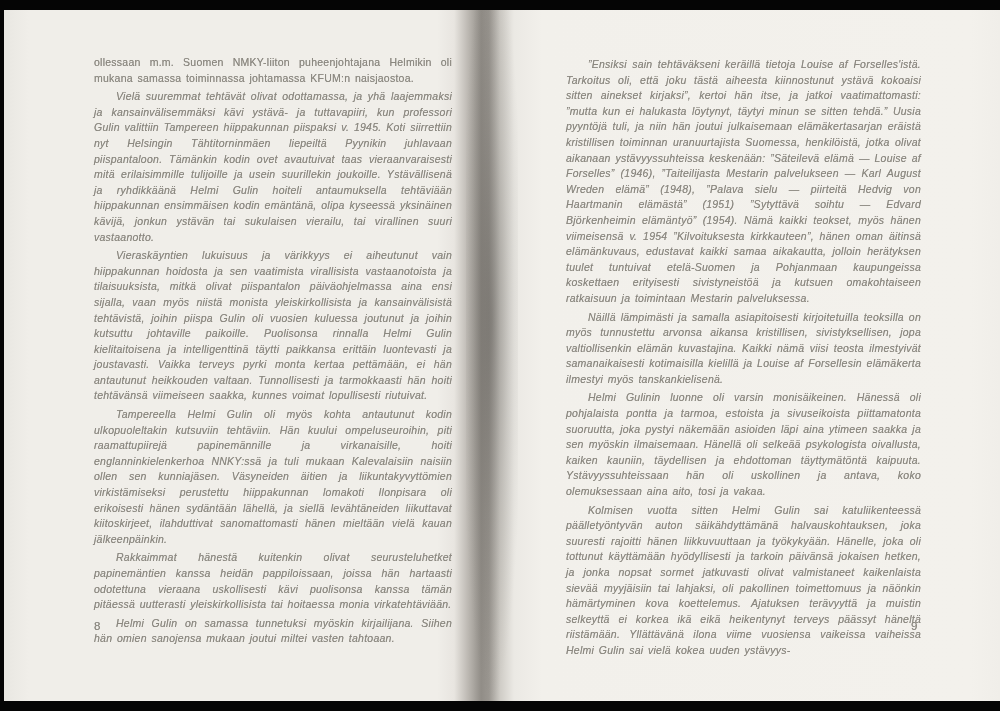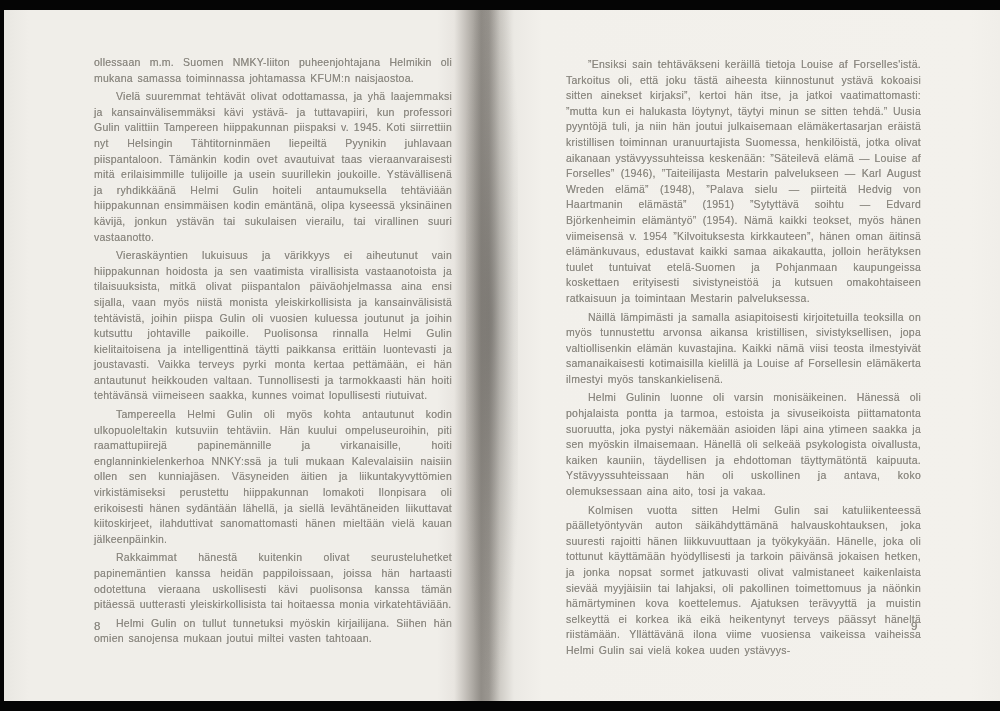--- a/index.html
+++ b/index.html
@@ -67,20 +67,21 @@
   .text-block.right {
     left: 562px;
     top: 47px;
     width: 355px;
   }
   .para {
     margin: 0 0 3px 0;
   }
   .para.indent {
     text-indent: 22px;
+    font-style: italic;
   }
   .page-num {
     position: absolute;
     font-size: 11.5px;
     color: var(--ink, #8b8880);
     letter-spacing: 0.5px;
     text-shadow: 0 0 0.5px rgba(139,136,128,0.75);
   }
   .page-num.left {
     left: 90px;
@@ -99,21 +100,21 @@
 <div class="scan">
   <div class="spread">
     <div class="spine"></div>
 
     <div class="text-block left">
         <p class="para">ollessaan m.m. Suomen NMKY-liiton puheenjohtajana Helmikin oli mukana samassa toiminnassa johtamassa KFUM:n naisjaostoa.</p>
         <p class="para indent">Vielä suuremmat tehtävät olivat odottamassa, ja yhä laajemmaksi ja kansainvälisemmäksi kävi ystävä- ja tuttavapiiri, kun professori Gulin valittiin Tampereen hiippakunnan piispaksi v. 1945.  Koti siirrettiin nyt Helsingin Tähtitorninmäen liepeiltä Pyynikin juhlavaan piispantaloon. Tämänkin kodin ovet avautuivat taas vieraanvaraisesti mitä erilaisimmille tulijoille ja usein suurillekin joukoille. Ystävällisenä ja ryhdikkäänä Helmi Gulin hoiteli antaumuksella tehtäviään hiippakunnan ensimmäisen kodin emäntänä, olipa kyseessä yksinäinen kävijä, jonkun ystävän tai sukulaisen vierailu, tai virallinen suuri vastaanotto.</p>
         <p class="para indent">Vieraskäyntien lukuisuus ja värikkyys ei aiheutunut vain hiippakunnan hoidosta ja sen vaatimista virallisista vastaanotoista ja tilaisuuksista, mitkä olivat piispantalon päiväohjelmassa aina ensi sijalla, vaan myös niistä monista yleiskirkollisista ja kansainvälisistä tehtävistä, joihin piispa Gulin oli vuosien kuluessa joutunut ja joihin kutsuttu johtaville paikoille. Puolisonsa rinnalla Helmi Gulin kielitaitoisena ja intelligenttinä täytti paikkansa erittäin luontevasti ja joustavasti.  Vaikka terveys pyrki monta kertaa pettämään, ei hän antautunut heikkouden valtaan.  Tunnollisesti ja tarmokkaasti hän hoiti tehtävänsä viimeiseen saakka, kunnes voimat lopullisesti riutuivat.</p>
         <p class="para indent">Tampereella Helmi Gulin oli myös kohta antautunut kodin ulkopuoleltakin kutsuviin tehtäviin.  Hän kuului ompeluseuroihin, piti raamattupiirejä papinemännille ja virkanaisille, hoiti englanninkielenkerhoa NNKY:ssä ja tuli mukaan Kalevalaisiin naisiin ollen sen kunniajäsen. Väsyneiden äitien ja liikuntakyvyttömien virkistämiseksi perustettu hiippakunnan lomakoti Ilonpisara oli erikoisesti hänen sydäntään lähellä, ja siellä levähtäneiden liikuttavat kiitoskirjeet, ilahduttivat sanomattomasti hänen mieltään vielä kauan jälkeenpäinkin.</p>
         <p class="para indent">Rakkaimmat hänestä kuitenkin olivat seurusteluhetket papinemäntien kanssa heidän pappiloissaan, joissa hän hartaasti odotettuna vieraana uskollisesti kävi puolisonsa kanssa tämän pitäessä uutterasti yleiskirkollisista tai hoitaessa monia virkatehtäviään.</p>
-        <p class="para indent">Helmi Gulin on tullut tunnetuksi myöskin kirjailijana.  Siihen hän omien sanojensa mukaan joutui miltei vasten tahtoaan.</p>
+        <p class="para indent">Helmi Gulin on samassa tunnetuksi myöskin kirjailijana.  Siihen hän omien sanojensa mukaan joutui miltei vasten tahtoaan.</p>
       </div>
 
     <div class="text-block right">
         <p class="para indent">”Ensiksi sain tehtäväkseni keräillä tietoja Louise af Forselles'istä. Tarkoitus oli, että joku tästä aiheesta kiinnostunut ystävä kokoaisi sitten ainekset kirjaksi”, kertoi hän itse, ja jatkoi vaatimattomasti: ”mutta kun ei halukasta löytynyt, täytyi minun se sitten tehdä.” Uusia pyyntöjä tuli, ja niin hän joutui julkaisemaan elämäkertasarjan eräistä kristillisen toiminnan uranuurtajista Suomessa, henkilöistä, jotka olivat aikanaan ystävyyssuhteissa keskenään: ”Säteilevä elämä — Louise af Forselles” (1946), ”Taiteilijasta Mestarin palvelukseen — Karl August Wreden elämä” (1948), ”Palava sielu — piirteitä Hedvig von Haartmanin elämästä” (1951) ”Sytyttävä soihtu — Edvard Björkenheimin elämäntyö” (1954).  Nämä kaikki teokset, myös hänen viimeisensä v. 1954 ”Kilvoituksesta kirkkauteen”, hänen oman äitinsä elämänkuvaus, edustavat kaikki samaa aikakautta, jolloin herätyksen tuulet tuntuivat etelä-Suomen ja Pohjanmaan kaupungeissa koskettaen erityisesti sivistyneistöä ja kutsuen omakohtaiseen ratkaisuun ja toimintaan Mestarin palveluksessa.</p>
         <p class="para indent">Näillä lämpimästi ja samalla asiapitoisesti kirjoitetuilla teoksilla on myös tunnustettu arvonsa aikansa kristillisen, sivistyksellisen, jopa valtiollisenkin elämän kuvastajina.  Kaikki nämä viisi teosta ilmestyivät samanaikaisesti kotimaisilla kielillä ja Louise af Forsellesin elämäkerta ilmestyi myös tanskankielisenä.</p>
         <p class="para indent">Helmi Gulinin luonne oli varsin monisäikeinen.  Hänessä oli pohjalaista pontta ja tarmoa, estoista ja sivuseikoista piittamatonta suoruutta, joka pystyi näkemään asioiden läpi aina ytimeen saakka ja sen myöskin ilmaisemaan.  Hänellä oli selkeää psykologista oivallusta, kaiken kauniin, täydellisen ja ehdottoman täyttymätöntä kaipuuta.  Ystävyyssuhteissaan hän oli uskollinen ja antava, koko olemuksessaan aina aito, tosi ja vakaa.</p>
         <p class="para indent">Kolmisen vuotta sitten Helmi Gulin sai katuliikenteessä päälletyöntyvän auton säikähdyttämänä halvauskohtauksen, joka suuresti rajoitti hänen liikkuvuuttaan ja työkykyään.  Hänelle, joka oli tottunut käyttämään hyödyllisesti ja tarkoin päivänsä jokaisen hetken, ja jonka nopsat sormet jatkuvasti olivat valmistaneet kaikenlaista sievää myyjäisiin tai lahjaksi, oli pakollinen toimettomuus ja näönkin hämärtyminen kova koettelemus.  Ajatuksen terävyyttä ja muistin selkeyttä ei korkea ikä eikä heikentynyt terveys päässyt häneltä riistämään.  Yllättävänä ilona viime vuosiensa vaikeissa vaiheissa Helmi Gulin sai vielä kokea uuden ystävyys-</p>
       </div>
 
     <div class="page-num left">8</div>

